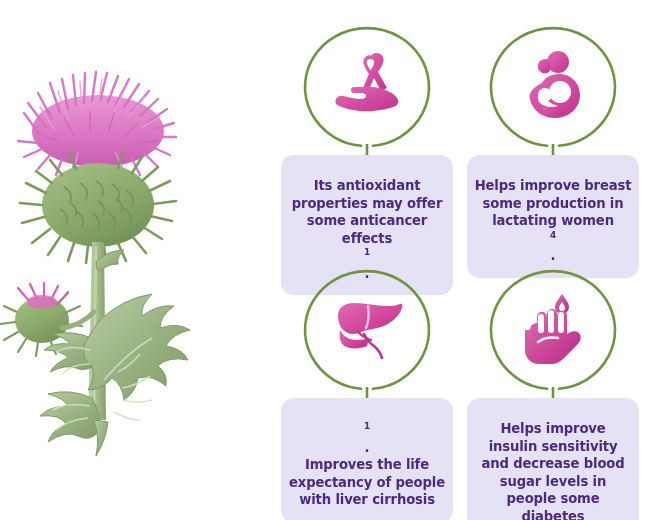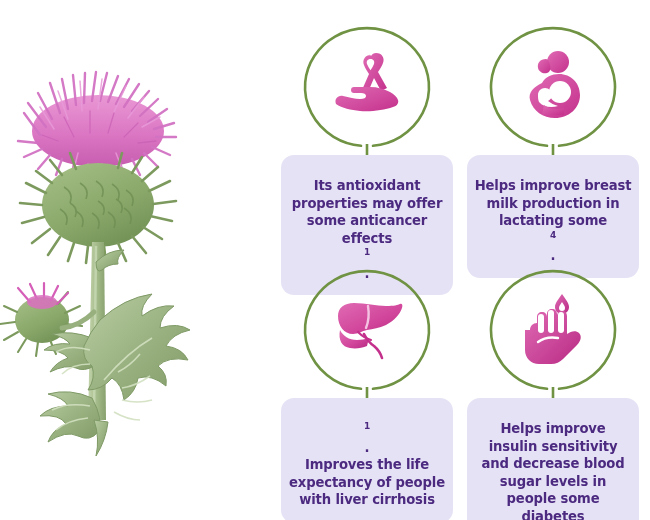--- a/index.html
+++ b/index.html
@@ -352,21 +352,21 @@
 
             <circle cx="44" cy="45" r="11" fill="#ffffff"></circle>
 
             <path d="M22 48 c0 -4 3 -7 7 -7 c4 0 7 3 7 7 c0 3 -2 5 -4 6 c3 2 6 4 10 5
                      c-7 2 -15 1 -19 -4 c-1 -2 -1 -5 -1 -7 Z" fill="#ffffff"></path>
             <path d="M28 58 c5 4 13 5 20 3 l0 7 l-22 0 Z" fill="url(#pk2)"></path>
           </svg>
         </div>
       </div>
       <div class="benefit-text">
-        <span><span>Helps improve breast milk production in lactating some</span><sup>4</sup><span>.</span></span>
+        <span><span>Helps improve breast some production in lactating women</span><sup>4</sup><span>.</span></span>
       </div>
     </div>
 
     <div class="benefit-card col-left row-bottom">
       <div class="icon-circle-wrap">
         <svg class="ring" viewBox="0 0 180 150" xmlns="http://www.w3.org/2000/svg">
           <path d="M84 123.8 A 62 59 0 1 1 96 123.8" fill="none" stroke="#6f9243" stroke-width="2.6" stroke-linecap="round"></path>
           <path d="M90 122 L90 142" fill="none" stroke="#6f9243" stroke-width="2.6"></path>
           <path d="M82 139 L90 150 L98 139 Z" fill="#6f9243"></path>
         </svg>

